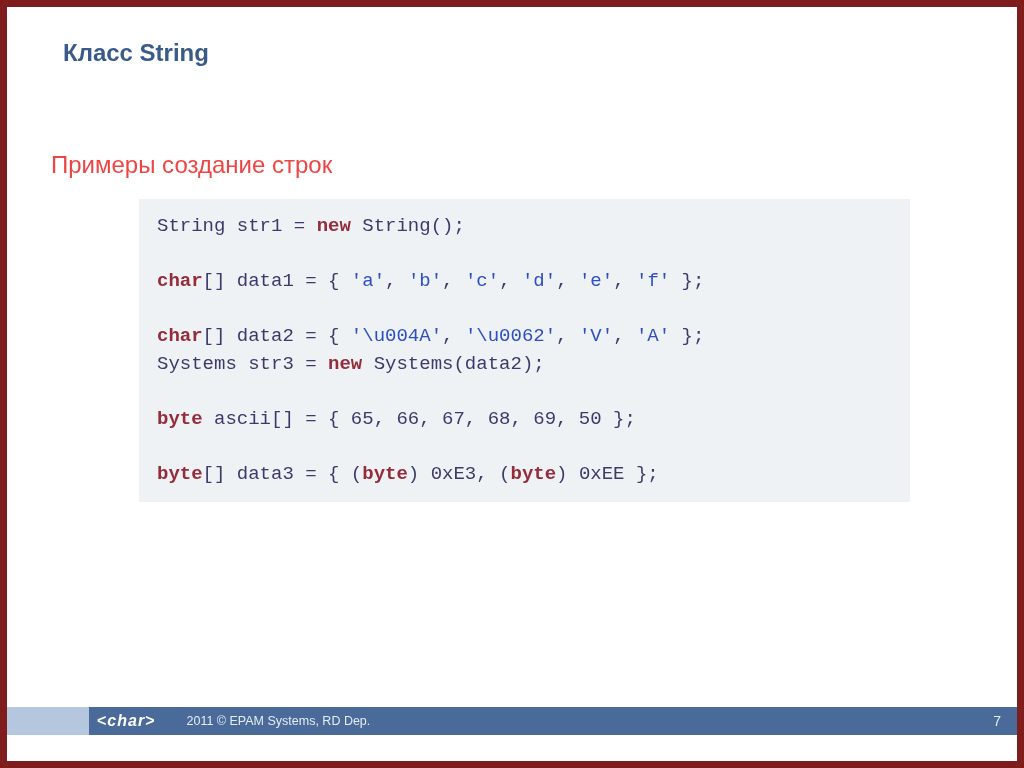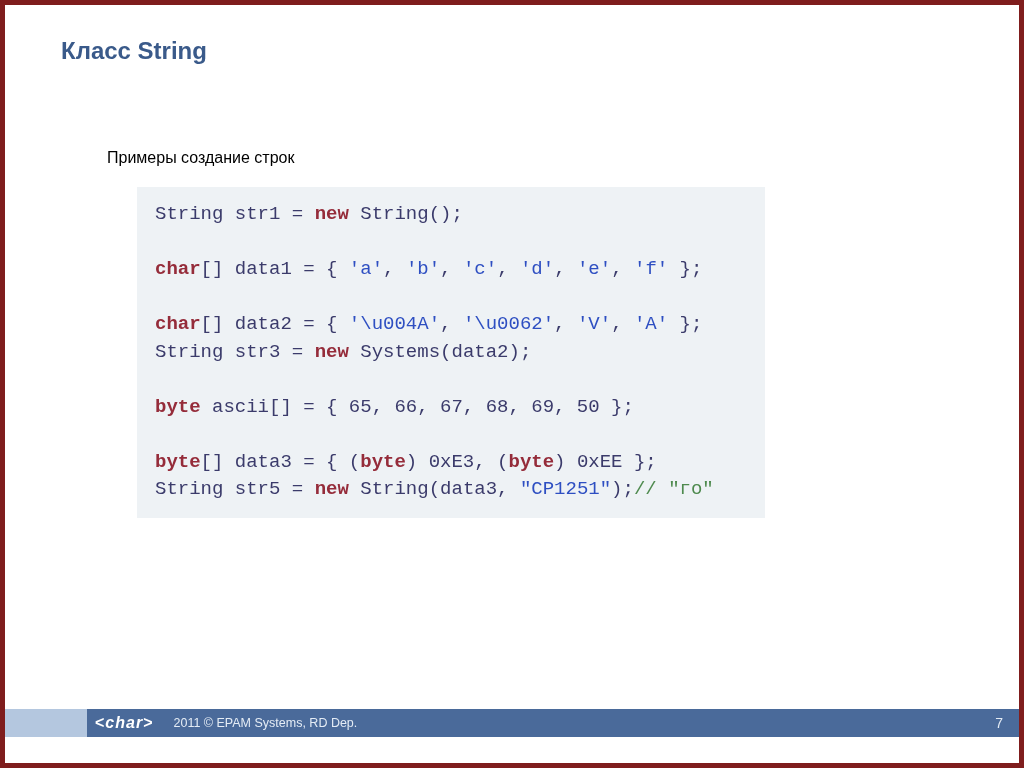--- a/index.html
+++ b/index.html
@@ -1,36 +1,36 @@
 <!DOCTYPE html>
 <html><head>
 <meta charset="utf-8">
 <style>
   * { margin: 0; padding: 0; box-sizing: border-box; }
   html, body { width: 1024px; height: 768px; font-family: Arial, Helvetica, sans-serif; background: #fff; }
   .slide {
     width: 1024px; height: 768px;
-    border: 5px solid #7f1d1d;
+    border: 7px solid #7f1d1d;
     position: relative;
     background: #fff;
   }
   .title {
     color: #3a5a8a;
     font-weight: bold;
     font-size: 24px;
     padding: 32px 0 0 56px;
   }
   .subtitle {
-    color: #000000;
-    font-size: 16px;
-    padding: 84px 0 12px 102px;
+    color: #ef4444;
+    font-size: 24px;
+    padding: 84px 0 12px 44px;
   }
   .code-block {
     margin: 8px 0 0 132px;
-    width: 628px;
+    width: 771px;
     background: #eef2f5;
     padding: 14px 33px 14px 18px;
     font-family: "Courier New", Courier, monospace;
     font-size: 19px;
     line-height: 1.45;
     color: #3b3b6b;
   }
   .code-line { white-space: pre; }
   .tok-keyword { color: #952c3a; font-weight: bold; }
   .tok-string  { color: #2e4fc2; }
@@ -72,45 +72,44 @@
     font-weight: bold;
     font-style: italic;
     font-family: Arial, sans-serif;
     font-size: 16px;
     letter-spacing: 1px;
   }
   .logo-chip .lt, .logo-chip .gt { font-weight: bold; font-style: normal; }
   .footer-text {
     font-size: 12.5px;
     color: #e4ecf5;
-    margin-left: 8px;
+    margin-left: 19px;
   }
   .page-num {
     font-size: 14px;
     color: #e4ecf5;
   }
 </style>
 </head>
 <body>
 
 <div class="slide">
   <div class="title">Класс String</div>
   <div class="subtitle">Примеры создание строк</div>
   <div class="code-block" id="code-block">
       <div class="code-line"><span class="tok-type">String str1 = </span><span class="tok-keyword">new</span><span class="tok-type"> String();</span></div>
       <div class="code-line">&nbsp;</div>
       <div class="code-line"><span class="tok-keyword">char</span><span class="tok-type">[] data1 = { </span><span class="tok-string">'a'</span><span class="tok-type">, </span><span class="tok-string">'b'</span><span class="tok-type">, </span><span class="tok-string">'c'</span><span class="tok-type">, </span><span class="tok-string">'d'</span><span class="tok-type">, </span><span class="tok-string">'e'</span><span class="tok-type">, </span><span class="tok-string">'f'</span><span class="tok-type"> };</span></div>
       <div class="code-line">&nbsp;</div>
       <div class="code-line"><span class="tok-keyword">char</span><span class="tok-type">[] data2 = { </span><span class="tok-string">'\u004A'</span><span class="tok-type">, </span><span class="tok-string">'\u0062'</span><span class="tok-type">, </span><span class="tok-string">'V'</span><span class="tok-type">, </span><span class="tok-string">'A'</span><span class="tok-type"> };</span></div>
-      <div class="code-line"><span class="tok-type">String str3 = </span><span class="tok-keyword">new</span><span class="tok-type"> Systems(data2);</span></div>
+      <div class="code-line"><span class="tok-type">Systems str3 = </span><span class="tok-keyword">new</span><span class="tok-type"> Systems(data2);</span></div>
       <div class="code-line">&nbsp;</div>
       <div class="code-line"><span class="tok-keyword">byte</span><span class="tok-type"> ascii[] = { 65, 66, 67, 68, 69, 50 };</span></div>
       <div class="code-line">&nbsp;</div>
       <div class="code-line"><span class="tok-keyword">byte</span><span class="tok-type">[] data3 = { (</span><span class="tok-keyword">byte</span><span class="tok-type">) 0xE3, (</span><span class="tok-keyword">byte</span><span class="tok-type">) 0xEE };</span></div>
-      <div class="code-line"><span class="tok-type">String str5 = </span><span class="tok-keyword">new</span><span class="tok-type"> String(data3, </span><span class="tok-string">"CP1251"</span><span class="tok-type">);</span><span class="tok-comment">// "го"</span></div>
     </div>
 
   <div class="footer">
     <div class="footer-tab"></div>
     <div class="footer-bar">
       <div class="logo-wrap">
         <div class="logo-chip">
           <span class="lt">&lt;</span>
           <span>char</span>
           <span class="gt">&gt;</span>

